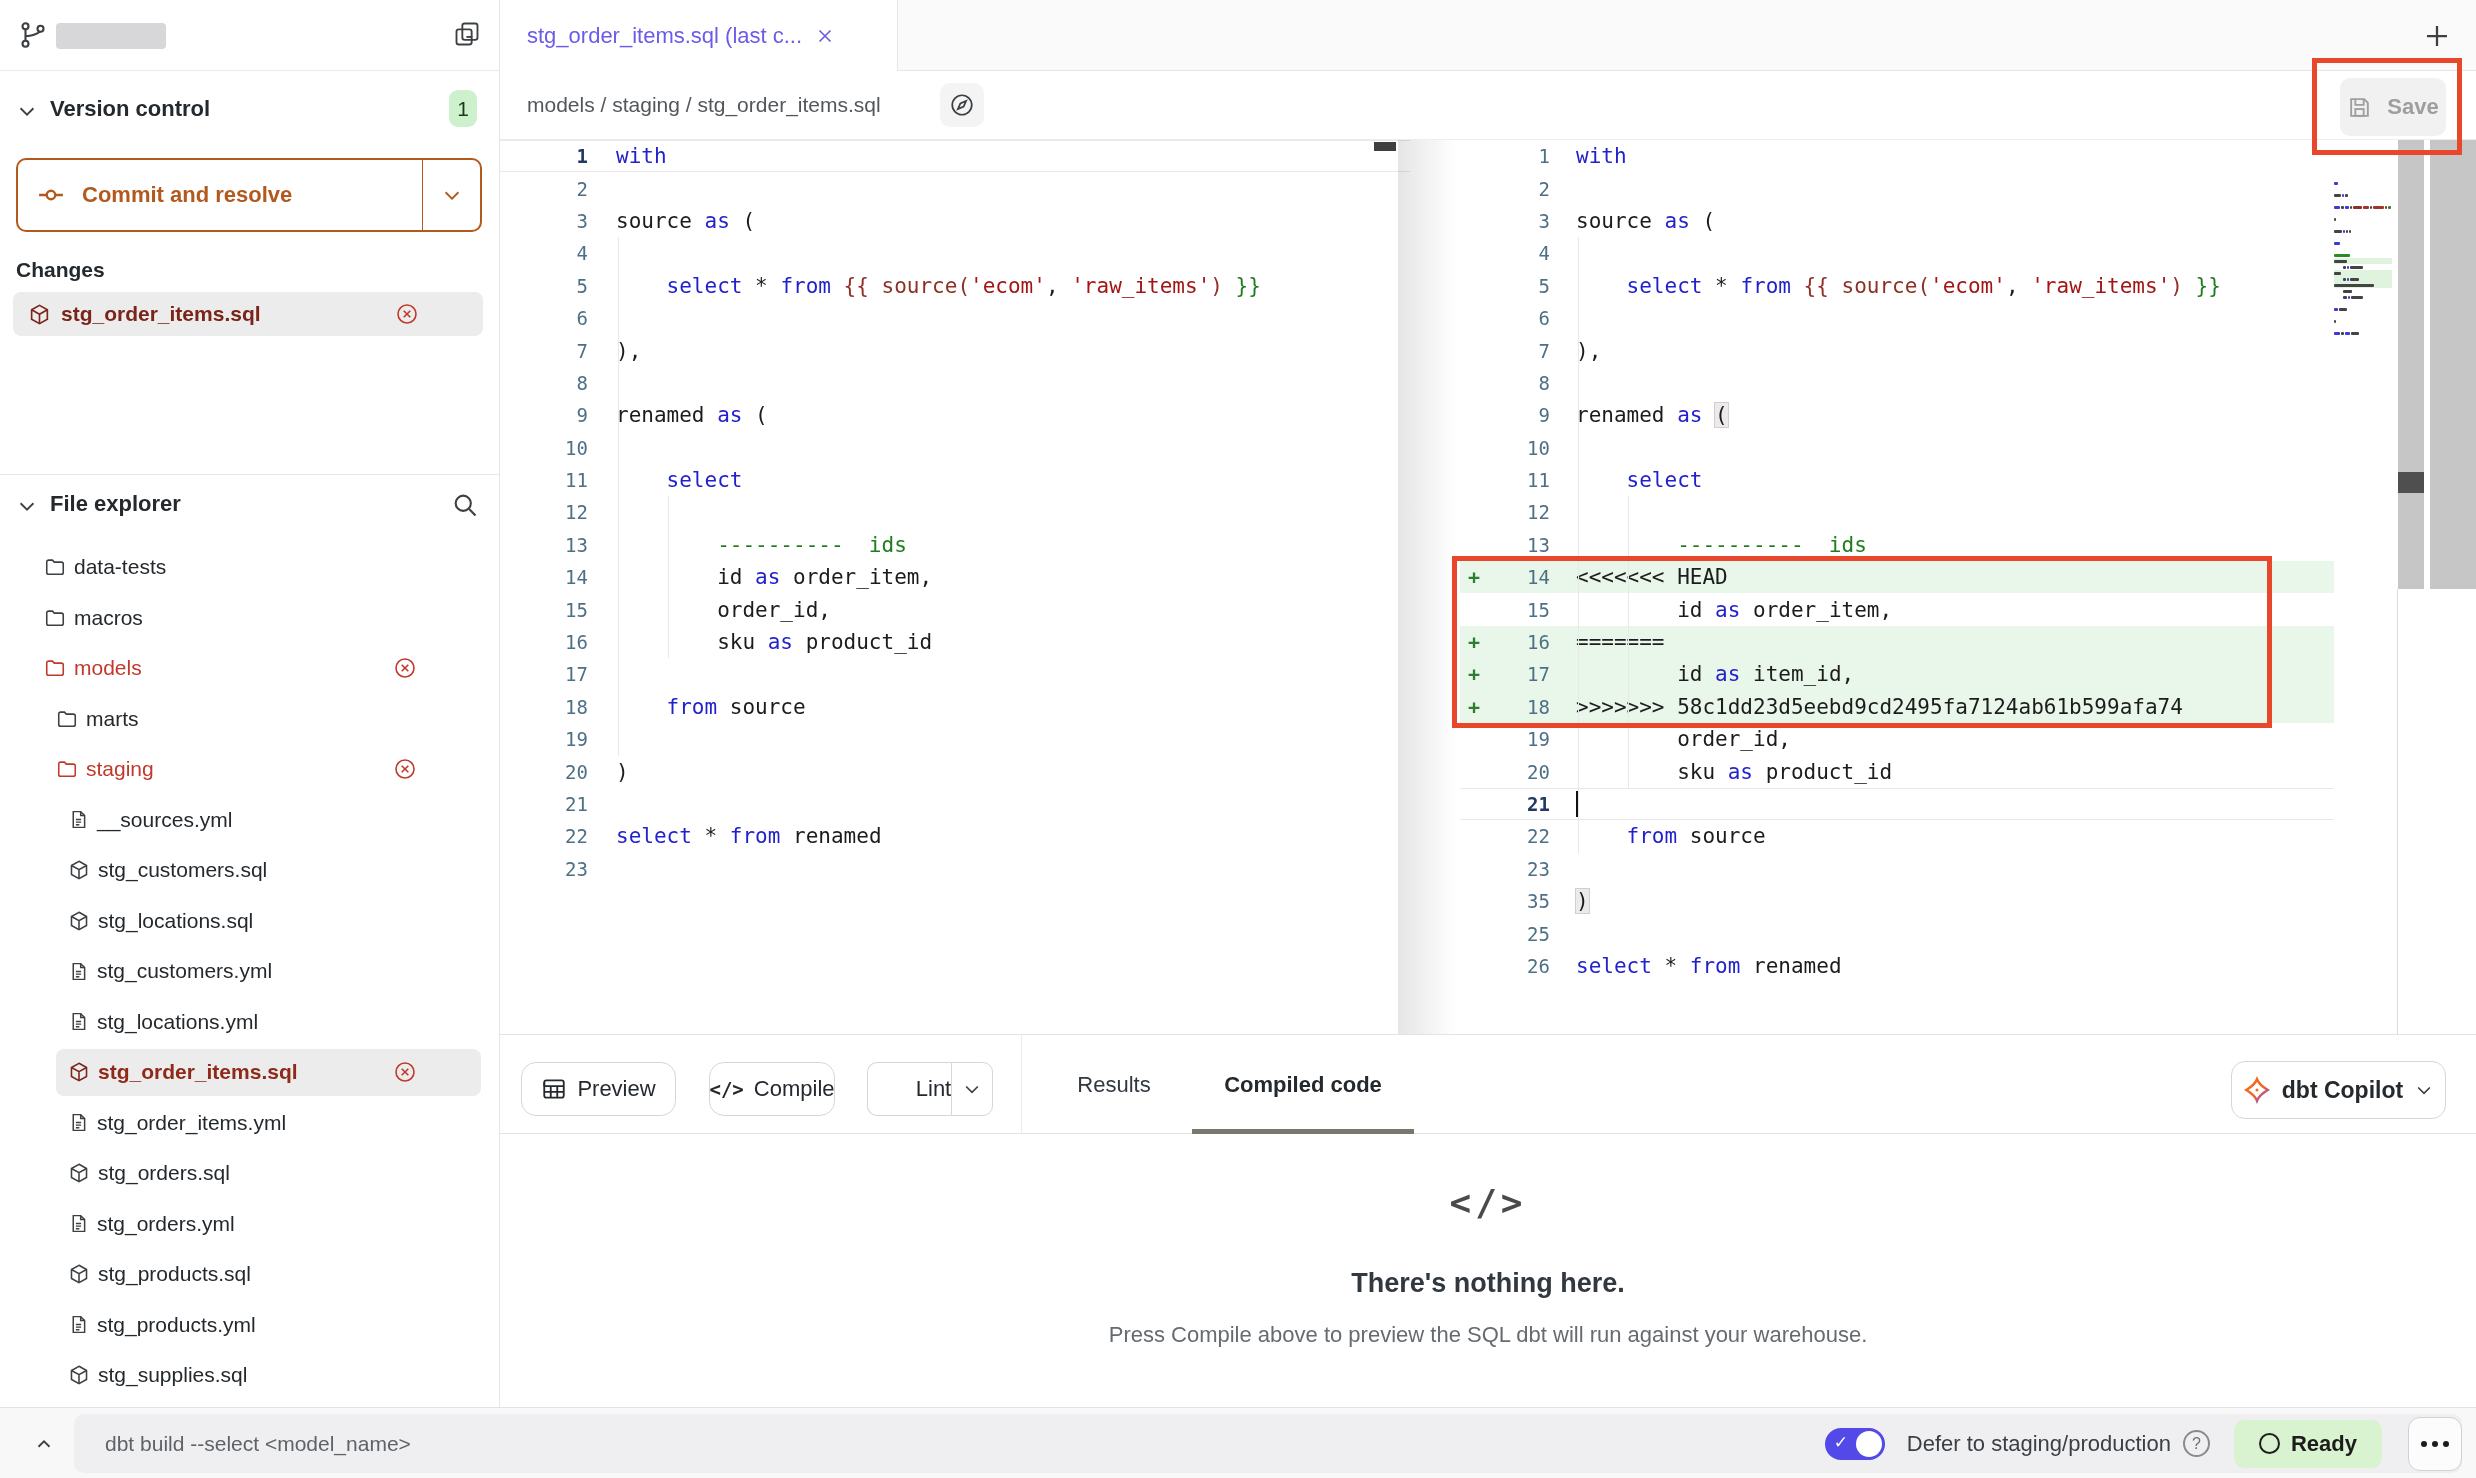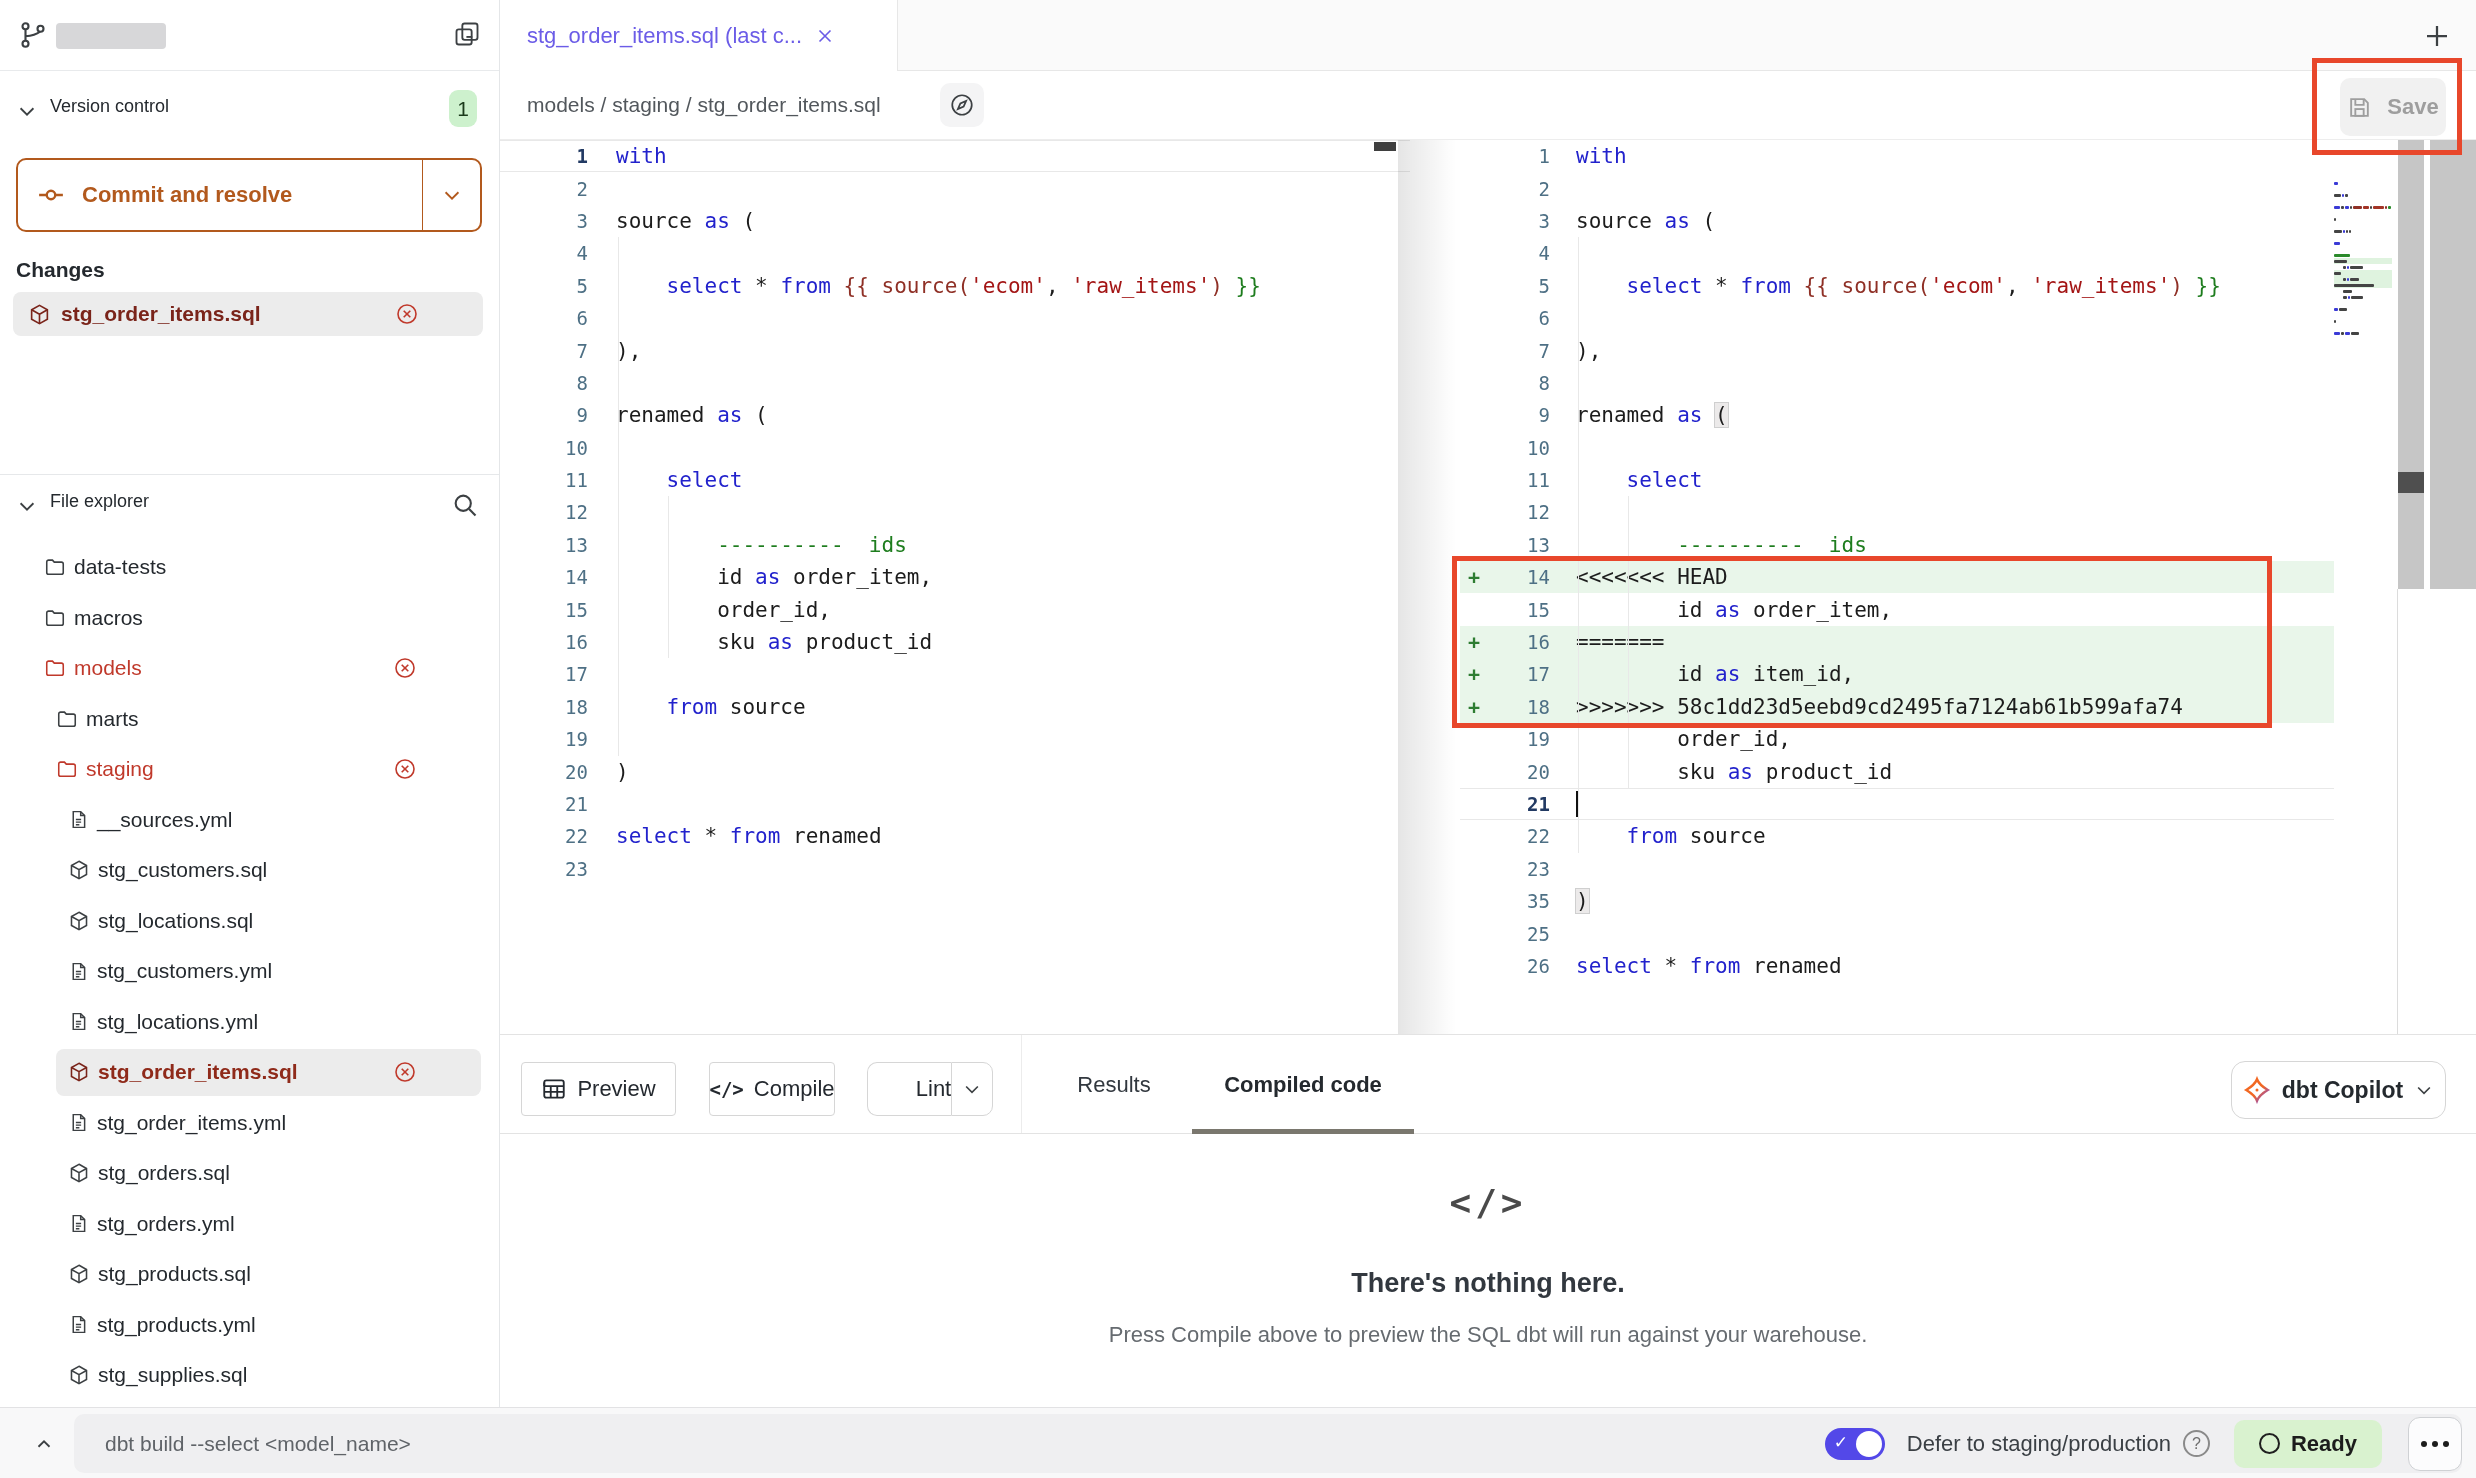--- a/index.html
+++ b/index.html
@@ -7,21 +7,21 @@
     font-family:"Liberation Sans", sans-serif; color:#1f2328; }
   #app { position:relative; width:2476px; height:1478px; background:#fff; }
   .abs { position:absolute; }
   svg { display:block; }
 
   
   .sidebar { position:absolute; left:0; top:0; width:500px; height:1407px;
     background:#fff; border-right:1px solid #e4e6e8; overflow:hidden; }
   .sb-header { position:absolute; left:0; top:0; width:100%; height:71px; border-bottom:1px solid #e8eaec; }
   .branch-pill { position:absolute; left:56px; top:23px; width:110px; height:26px; background:#d7d7d9; border-radius:4px; }
-  .sec-title { font-size:18px; font-weight:400; color:#24292e; }
+  .sec-title { font-size:22px; font-weight:700; color:#24292e; }
   .badge { position:absolute; right:22px; top:90px; width:28px; height:37px; background:#cdf1cd;
     border-radius:9px; font-size:21px; display:flex; align-items:center; justify-content:center; color:#1b3a1b; }
   .commit-btn { position:absolute; left:16px; top:158px; width:466px; height:74px; border:2px solid #b2591d;
     border-radius:10px; background:#fff; display:flex; align-items:center; cursor:pointer; }
   .commit-btn .lbl { font-size:22px; font-weight:600; color:#b2591d; margin-left:16px; }
   .commit-split { position:absolute; right:0; top:0; width:58px; height:100%; border-left:1px solid #b2591d;
     display:flex; align-items:center; justify-content:center; }
   .changes-label { position:absolute; left:16px; top:258px; font-size:21px; font-weight:700; color:#24292e; }
   .change-row { position:absolute; left:13px; top:292px; width:470px; height:44px; background:#ececec;
     border-radius:8px; display:flex; align-items:center; }
@@ -83,21 +83,21 @@
   .mrow.add { background:#dff3df; }
   .mseg { height:3px; margin-right:1px; border-radius:1px; }
   .track1 { position:absolute; left:1898px; top:0; width:26px; height:449px; background:#c6c6c6; }
   .thumb1 { position:absolute; left:1898px; top:332px; width:26px; height:21px; background:#4f4f4f; cursor:pointer; }
   .track2 { position:absolute; left:1930px; top:0; width:46px; height:449px; background:#c6c6c6; }
   .trackline { position:absolute; left:1897px; top:449px; width:1px; height:445px; background:#dcdcdc; }
 
   
   .toolbar { position:absolute; left:0; top:1034px; width:100%; height:100px; background:#fff;
     border-top:1px solid #e3e3e3; border-bottom:1px solid #e3e3e3; }
-  .tbtn { position:absolute; top:27px; height:54px; border:1px solid #d6d6d6; border-radius:4px; background:#fff;
+  .tbtn { position:absolute; top:27px; height:54px; border:1px solid #d6d6d6; border-radius:15px; background:#fff;
     display:flex; align-items:center; justify-content:center; gap:10px; font-size:22px; color:#24292f; cursor:pointer; }
   .tb-sep { position:absolute; left:521px; top:0; width:1px; height:100%; background:#ececec; }
   .rtab { position:absolute; top:0; height:99px; display:flex; align-items:center; justify-content:center;
     font-size:22px; color:#32383f; cursor:pointer; }
   .rtab.active { font-weight:600; color:#24292e; }
   .runderline { position:absolute; left:692px; top:94px; width:222px; height:5px; background:#7a776e; }
   .copilot { position:absolute; left:1731px; top:26px; width:215px; height:58px; border:1px solid #d6d6d6;
     border-radius:14px; background:#fff; display:flex; align-items:center; justify-content:center; gap:11px;
     font-size:23px; font-weight:600; color:#24292e; cursor:pointer; }
 

